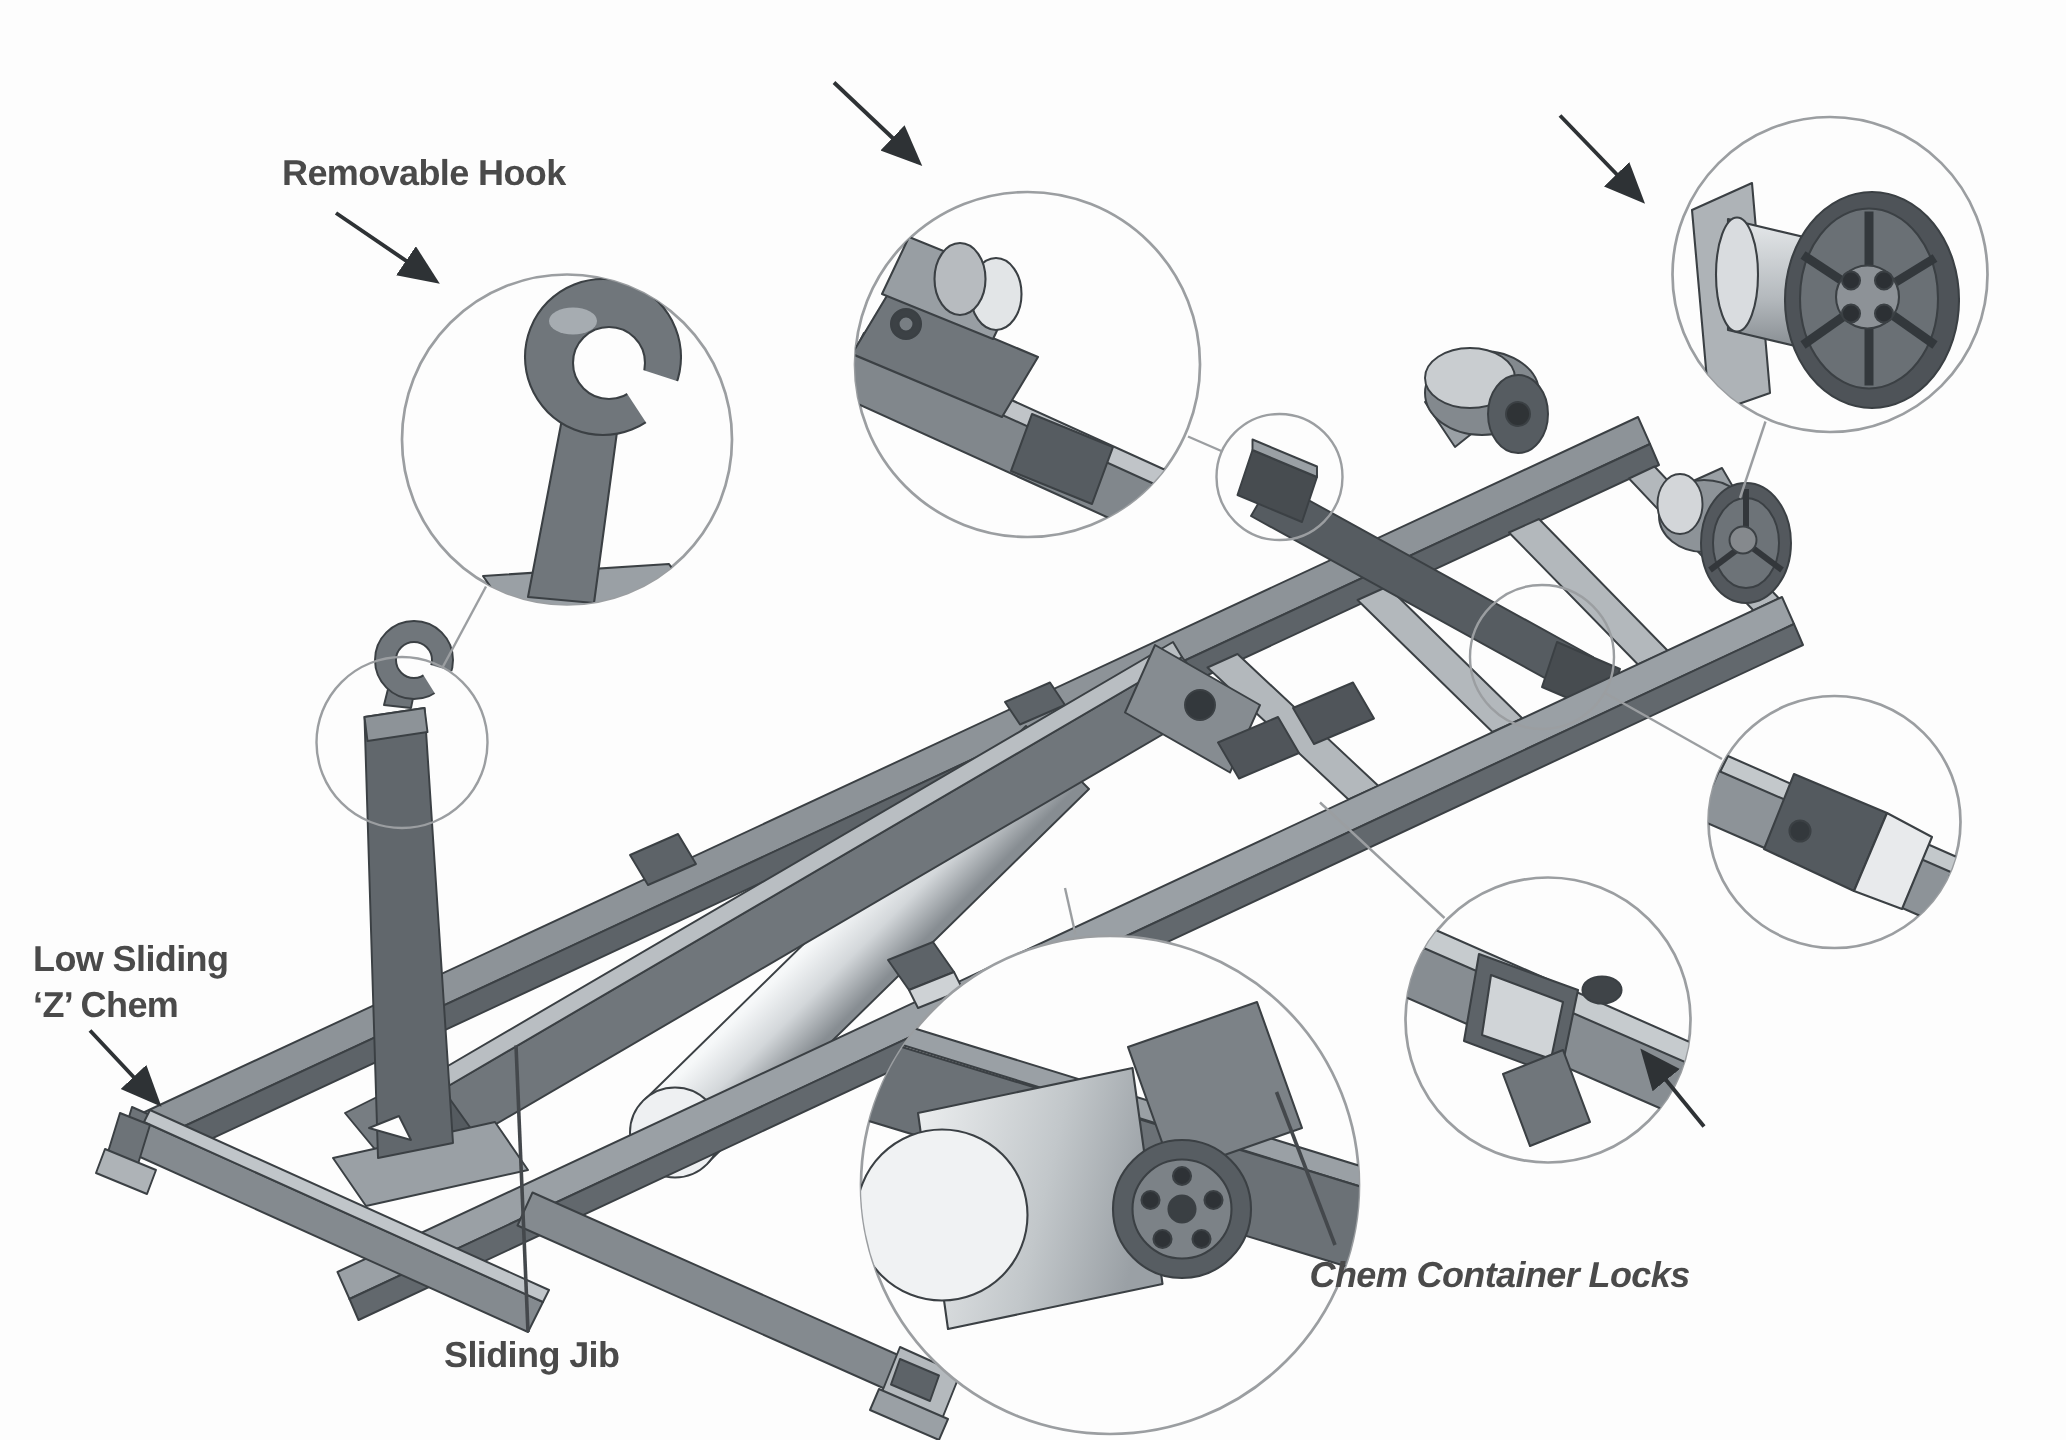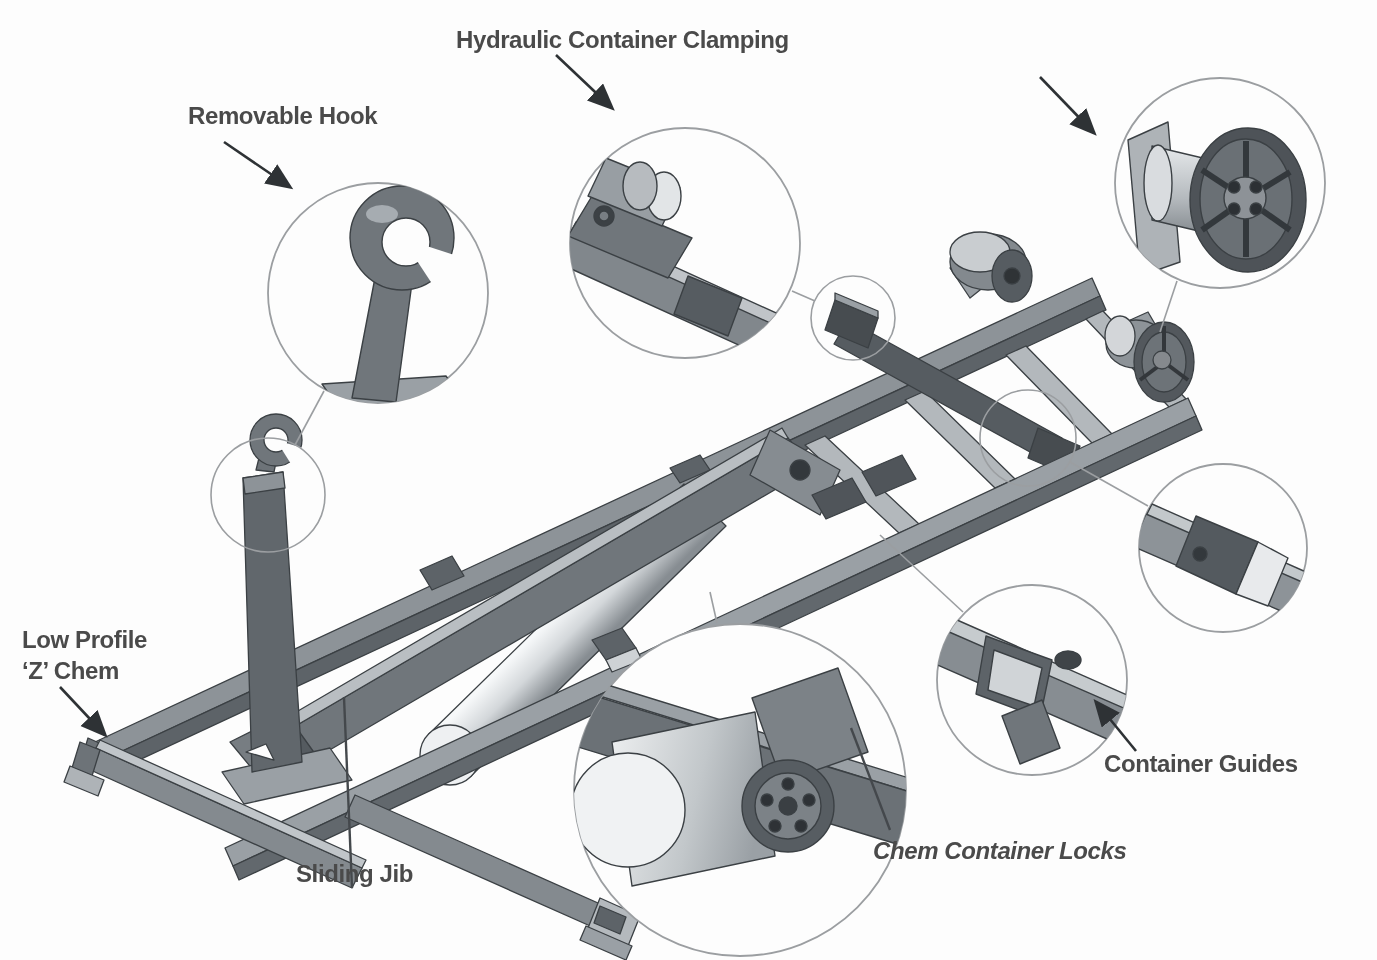--- a/index.html
+++ b/index.html
@@ -278,26 +278,24 @@
     <line x1="224" y1="142" x2="290" y2="187" marker-end="url(#arrowHead)"></line>
     <line x1="556" y1="55" x2="612" y2="108" marker-end="url(#arrowHead)"></line>
     <line x1="1040" y1="77" x2="1094" y2="133" marker-end="url(#arrowHead)"></line>
     <line x1="60" y1="687" x2="105" y2="735" marker-end="url(#arrowHead)"></line>
     <line x1="1136" y1="751" x2="1096" y2="702" marker-end="url(#arrowHead)"></line>
   </g>
 </svg>
 
 <div class="label" style="left:188px;top:101px;text-align:right;">Removable Hook</div>
 
-<div class="label" style="left:456px;top:25px;">Hydraulic Container Clamping</div>
 
 
 <div class="label" style="left:22px;top:625px;">
-  <span>Low Profile</span>
+  <span>Low Sliding</span>
   <span>‘Z’ Chem</span>
 </div>
 
-<div class="label" style="left:296px;top:859px;">Sliding Jib</div>
+<div class="label" style="left:296px;top:889px;">Sliding Jib</div>
 
 <div class="label" style="left:873px;top:836px;font-style:italic;">Chem Container Locks</div>
 
-<div class="label" style="left:1104px;top:749px;">Container Guides</div>
 </div>
 
 </body></html>

